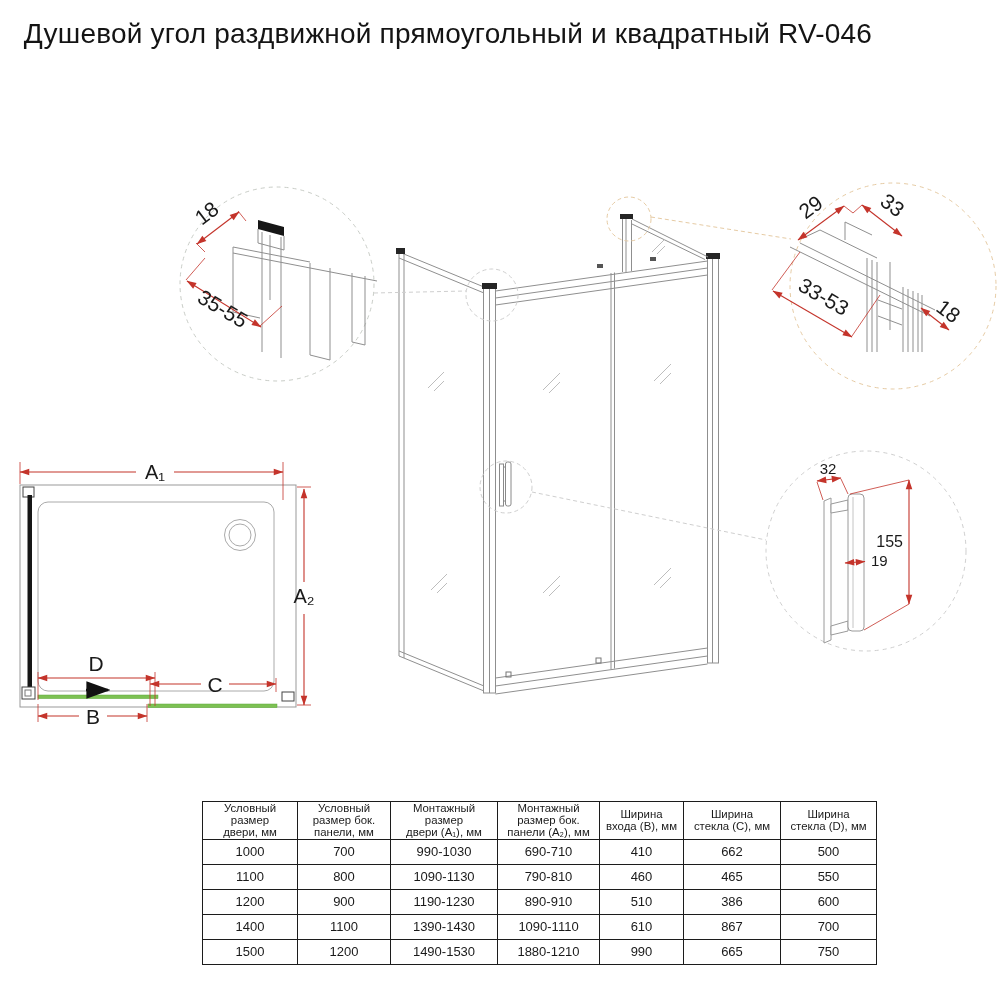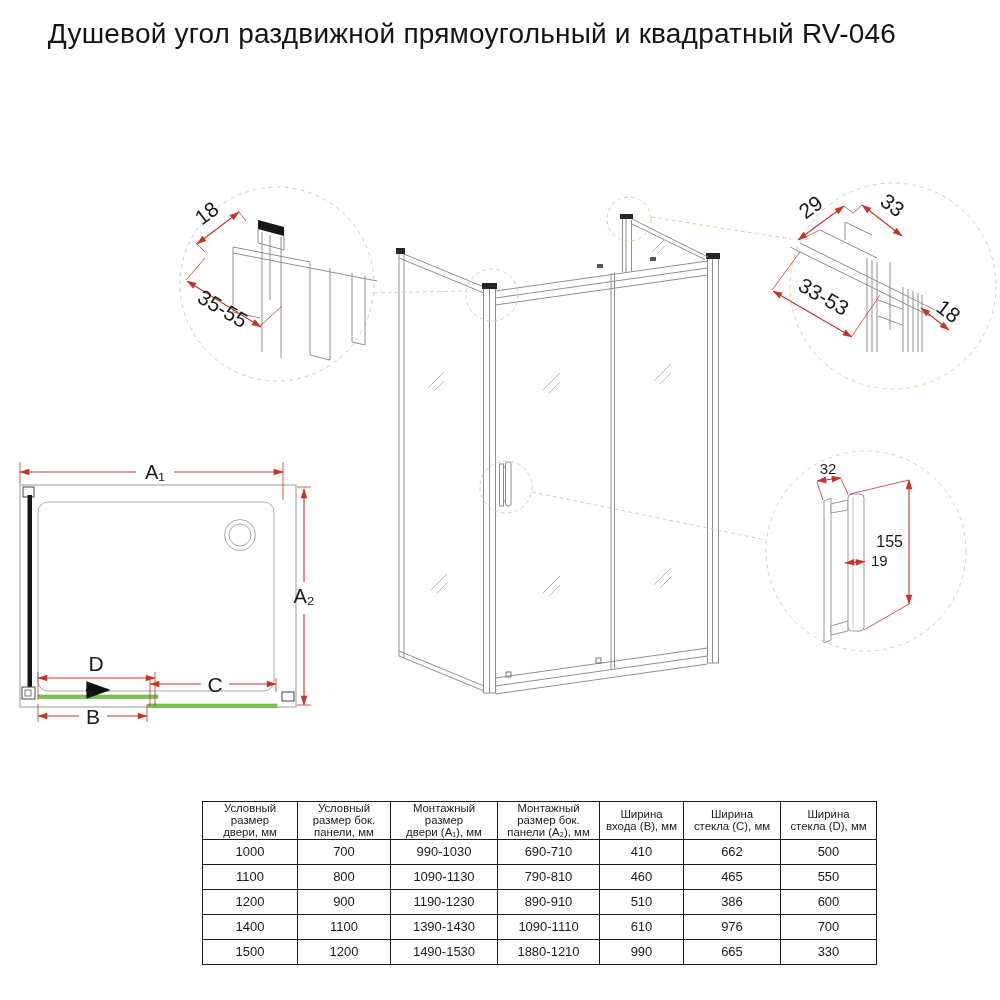--- a/index.html
+++ b/index.html
@@ -1,18 +1,18 @@
 <!DOCTYPE html>
 <html><head>
 <meta charset="utf-8">
 <style>
   html,body{margin:0;padding:0;background:#fff;}
   .page{position:relative;width:1000px;height:1000px;background:#fff;overflow:hidden;
         font-family:"Liberation Sans",sans-serif;color:#161616;}
-  .title-block{position:absolute;top:16px;left:0;width:896px;text-align:right;
+  .title-block{position:absolute;top:16px;left:0;width:896px;text-align:center;
                font-size:28px;line-height:35px;letter-spacing:.2px;color:#141414;}
   .drawing-svg{position:absolute;top:0;left:0;}
   
   .size-table{position:absolute;top:801px;left:202px;border-collapse:collapse;
               table-layout:fixed;}
   .size-table td{border:1px solid #1c1c1c;text-align:center;vertical-align:middle;
                  padding:0 1px;color:#1a1a1a;}
   .size-table .hrow td{font-size:11.4px;line-height:1.07;white-space:pre-line;height:36px;}
   .size-table .drow td{font-size:13px;height:24px;}
 </style>
@@ -275,28 +275,28 @@
           <td>510</td>
           <td>386</td>
           <td>600</td>
       </tr>
       <tr class="drow">
         <td>1400</td>
           <td>1100</td>
           <td>1390-1430</td>
           <td>1090-1110</td>
           <td>610</td>
-          <td>976</td>
+          <td>867</td>
           <td>700</td>
       </tr>
       <tr class="drow">
         <td>1500</td>
           <td>1200</td>
           <td>1490-1530</td>
           <td>1880-1210</td>
           <td>990</td>
           <td>665</td>
-          <td>330</td>
+          <td>750</td>
       </tr>
     </tbody>
   </table>
 
 </div>
 
 </body></html>

